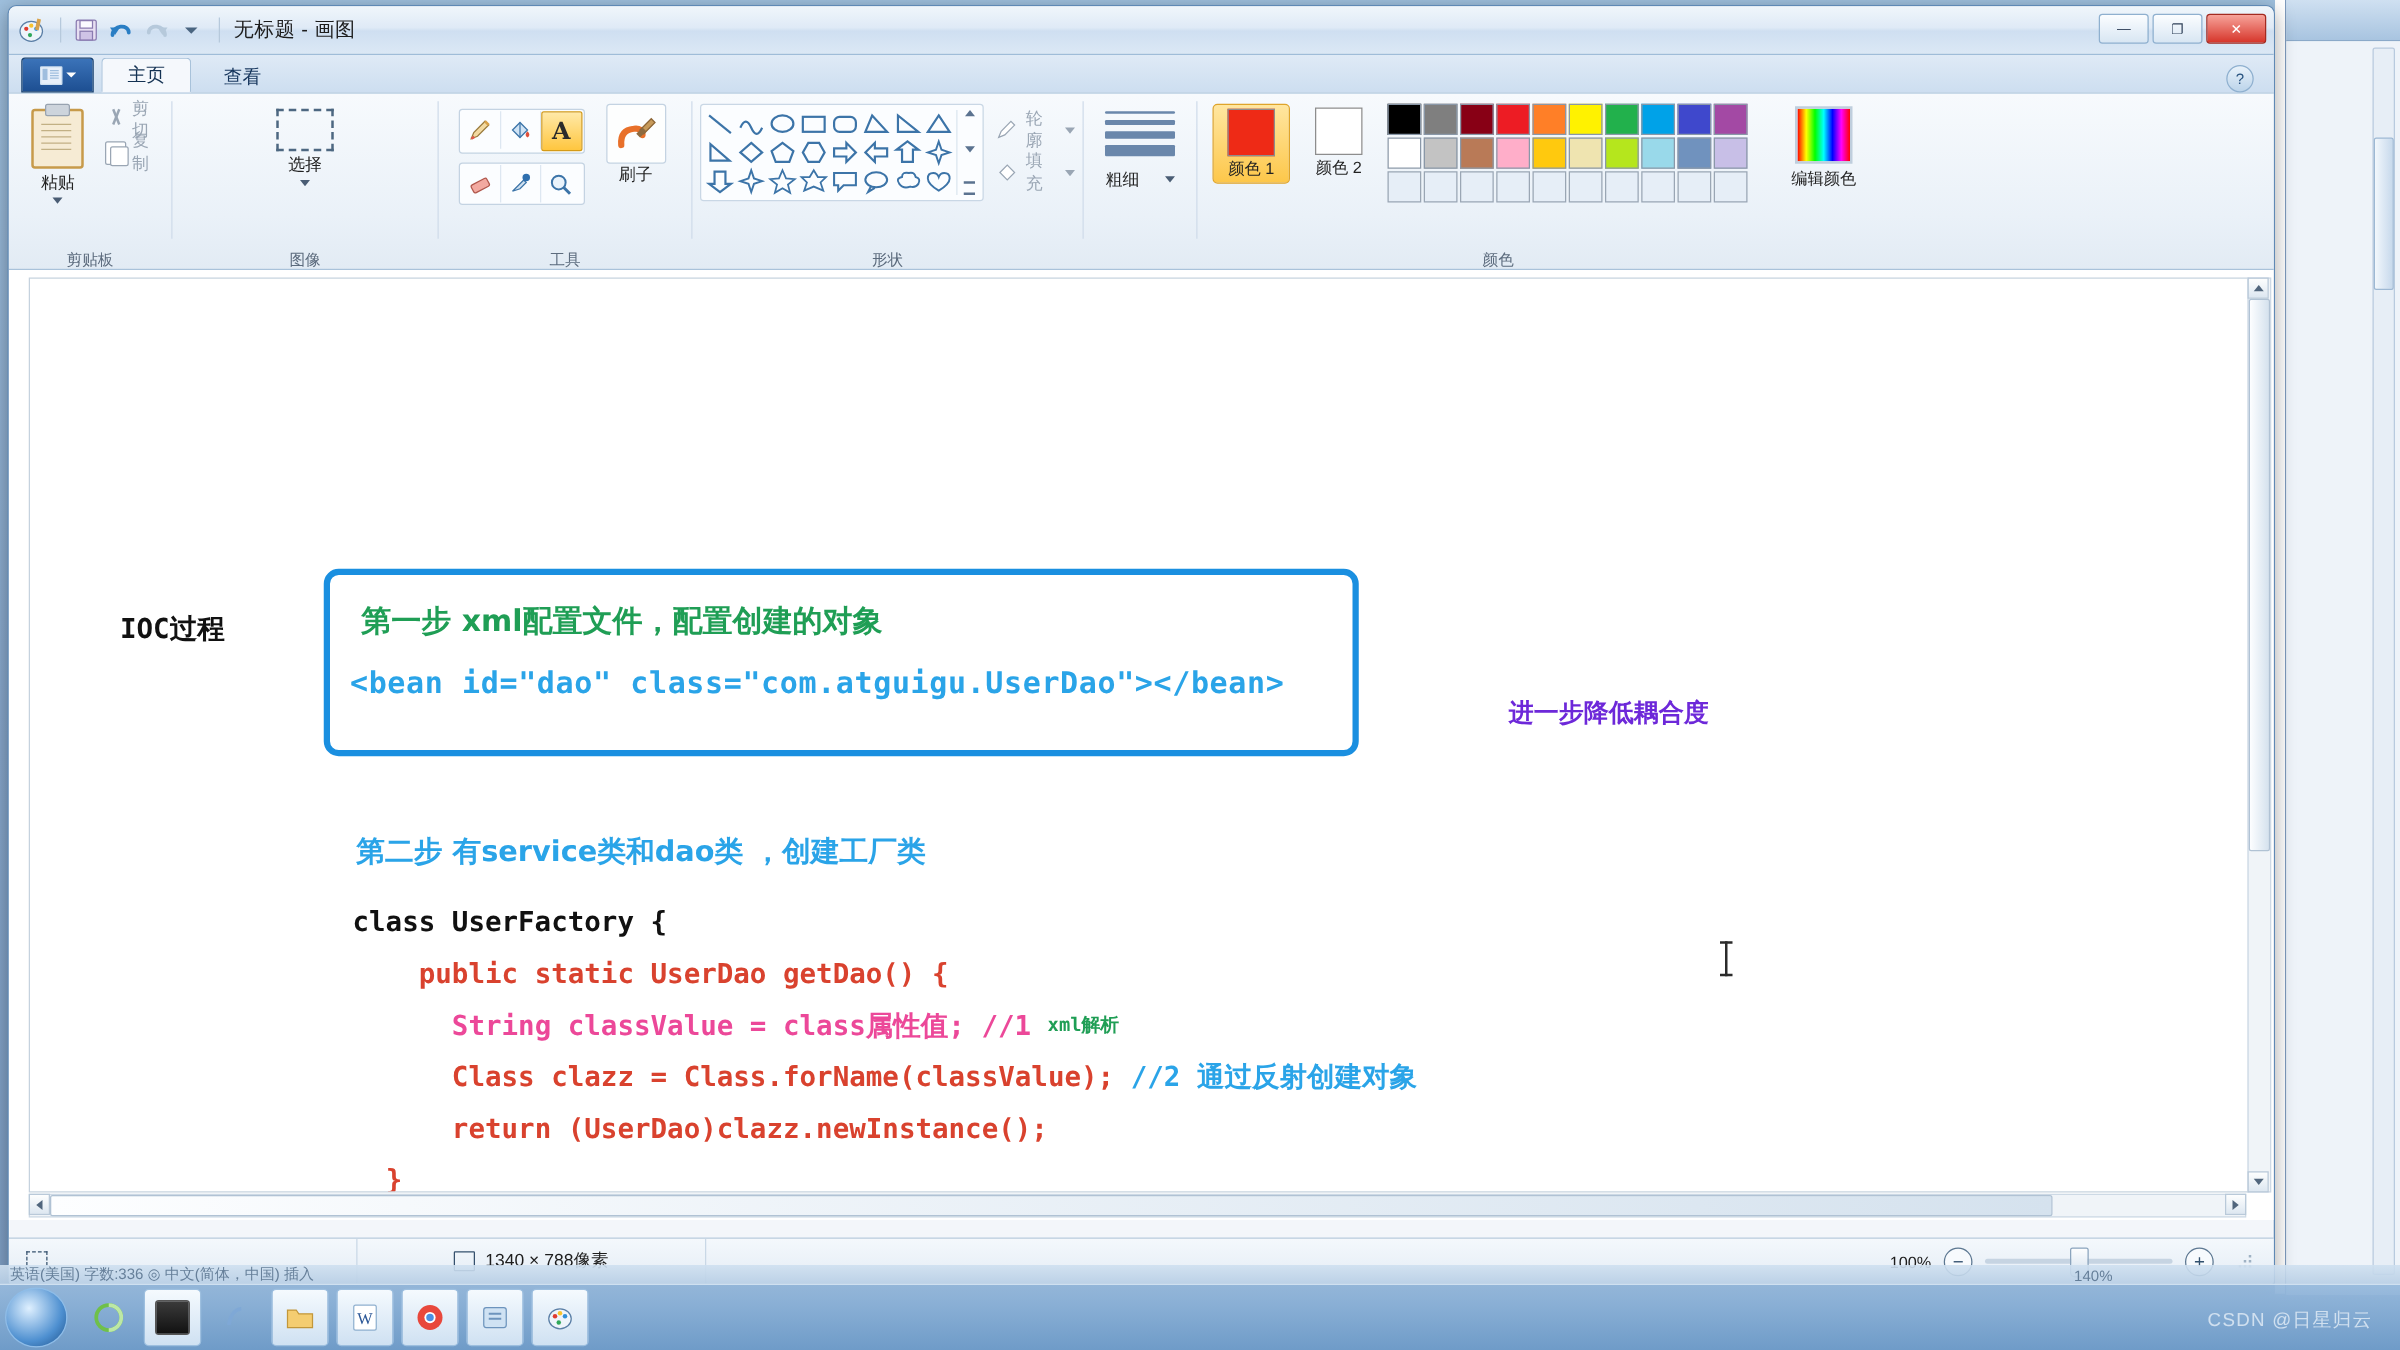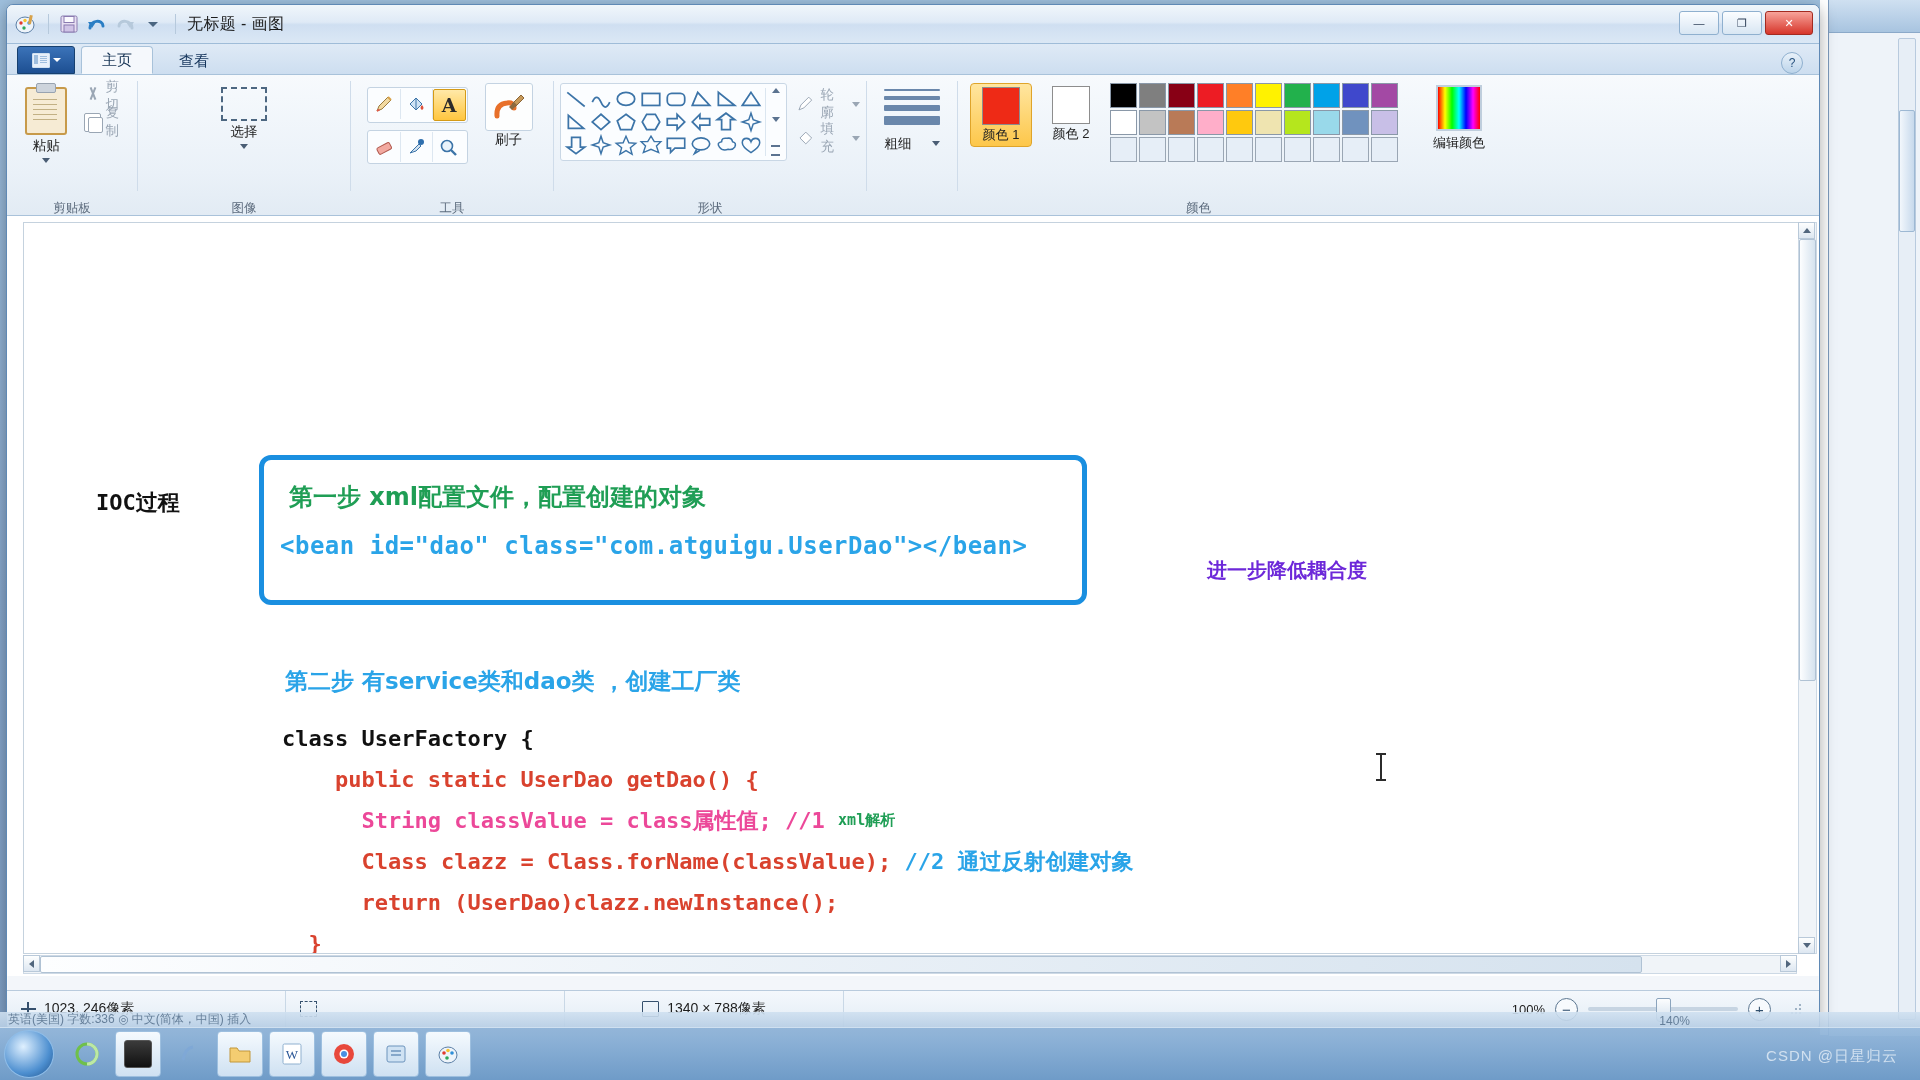--- a/index.html
+++ b/index.html
@@ -580,24 +580,20 @@
           <span class="ar ar-l"></span>
         </div>
       <div class="sb-thumb" style="left:16px;top:0;height:15px;width:1600px;"></div>
       <div class="sb-btn" style="right:-1px;top:-1px;">
           <span class="ar ar-r"></span>
         </div>
     </div>
   </div>
 
   <div id="status">
-    <div class="st-cell st-coord">
-      <span class="ic-move"></span>
-      <span>1023, 246像素</span>
-    </div>
     <div class="st-cell st-sel">
       <span class="ic-selsm"></span>
       <span></span>
     </div>
     <div class="st-cell st-size">
       <span class="ic-sizesm"></span>
       <span>1340 × 788像素</span>
     </div>
     <div class="st-fill"></div>
     <div id="zoomzone">

